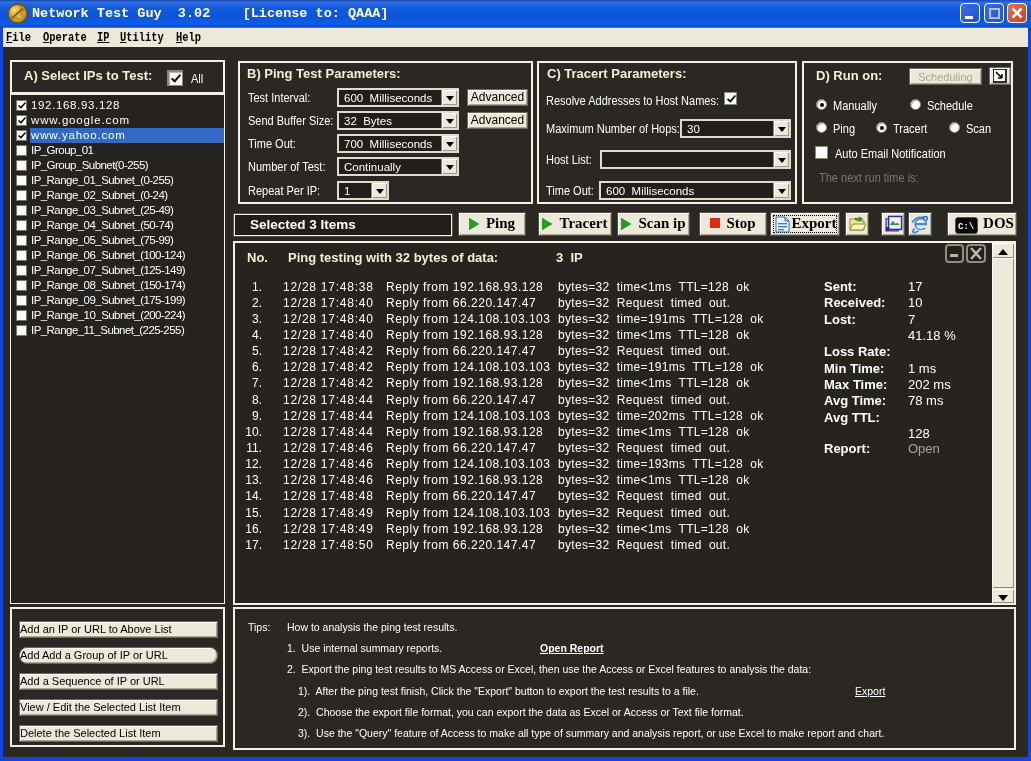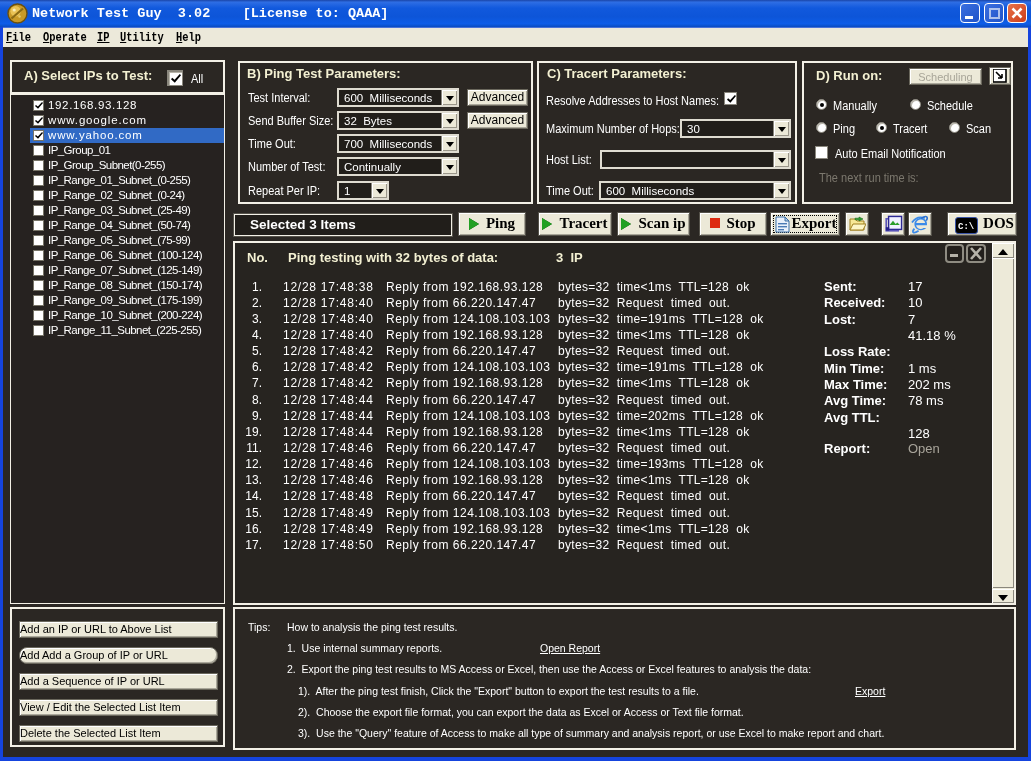--- a/index.html
+++ b/index.html
@@ -44,21 +44,21 @@
 .cb { position:absolute; width:13px; height:13px; background:#fff; border:1px solid #8a877d; }
 .cb.checked::after { content:""; position:absolute; left:2px; top:2px; width:9px; height:8px; background:#000;
   clip-path:polygon(12% 42%, 36% 64%, 88% 0%, 100% 14%, 38% 96%, 0% 58%); }
 .cb.big.checked::after { left:3px; top:3px; width:10px; height:9px; }
 
 
 .rb { position:absolute; width:11px; height:11px; border-radius:50%; background:#fff; border:1px solid #8a877d; box-shadow:inset 1px 1px 0 #b8b5aa; }
 .rb.sel::after { content:""; position:absolute; left:2.5px; top:2.5px; width:4px; height:4px; border-radius:50%; background:#000; }
 
 
-.liprow { position:absolute; left:17px; width:213px; height:15px; }
+.liprow { position:absolute; left:0; width:213px; height:15px; }
 .licb { position:absolute; left:5px; top:2px; width:11px; height:11px; background:#fff; border:1px solid #777468; }
 .licb.checked::after { content:""; position:absolute; left:1px; top:1px; width:8px; height:7px; background:#000;
   clip-path:polygon(12% 42%, 36% 64%, 88% 0%, 100% 14%, 38% 96%, 0% 58%); }
 .litxt { position:absolute; left:20px; top:1px; color:#fff; font-size:11.5px; white-space:nowrap; }
 
 
 .lbtn { position:absolute; left:19px; width:199px; height:17px; background:#ece9d8; border:1px solid #6a675c;
   box-shadow:inset 1px 1px 0 #fff, inset -1px -1px 0 #aaa79a; color:#000; font-size:11px; text-align:left; line-height:15px; }
 
 
@@ -342,21 +342,21 @@
   <div id="rows">
 <div class="rrow" style="left:230px;top:279.5px;"><span class="rnum">1.</span><span class="rdate">12/28 17:48:38</span><span class="rreply">Reply from 192.168.93.128</span><span class="rbytes">bytes=32  time&lt;1ms  TTL=128  ok</span></div>
 <div class="rrow" style="left:230px;top:295.6px;"><span class="rnum">2.</span><span class="rdate">12/28 17:48:40</span><span class="rreply">Reply from 66.220.147.47</span><span class="rbytes">bytes=32  Request  timed  out.</span></div>
 <div class="rrow" style="left:230px;top:311.8px;"><span class="rnum">3.</span><span class="rdate">12/28 17:48:40</span><span class="rreply">Reply from 124.108.103.103</span><span class="rbytes">bytes=32  time=191ms  TTL=128  ok</span></div>
 <div class="rrow" style="left:230px;top:327.9px;"><span class="rnum">4.</span><span class="rdate">12/28 17:48:40</span><span class="rreply">Reply from 192.168.93.128</span><span class="rbytes">bytes=32  time&lt;1ms  TTL=128  ok</span></div>
 <div class="rrow" style="left:230px;top:344.1px;"><span class="rnum">5.</span><span class="rdate">12/28 17:48:42</span><span class="rreply">Reply from 66.220.147.47</span><span class="rbytes">bytes=32  Request  timed  out.</span></div>
 <div class="rrow" style="left:230px;top:360.2px;"><span class="rnum">6.</span><span class="rdate">12/28 17:48:42</span><span class="rreply">Reply from 124.108.103.103</span><span class="rbytes">bytes=32  time=191ms  TTL=128  ok</span></div>
 <div class="rrow" style="left:230px;top:376.4px;"><span class="rnum">7.</span><span class="rdate">12/28 17:48:42</span><span class="rreply">Reply from 192.168.93.128</span><span class="rbytes">bytes=32  time&lt;1ms  TTL=128  ok</span></div>
 <div class="rrow" style="left:230px;top:392.5px;"><span class="rnum">8.</span><span class="rdate">12/28 17:48:44</span><span class="rreply">Reply from 66.220.147.47</span><span class="rbytes">bytes=32  Request  timed  out.</span></div>
 <div class="rrow" style="left:230px;top:408.7px;"><span class="rnum">9.</span><span class="rdate">12/28 17:48:44</span><span class="rreply">Reply from 124.108.103.103</span><span class="rbytes">bytes=32  time=202ms  TTL=128  ok</span></div>
-<div class="rrow" style="left:230px;top:424.9px;"><span class="rnum">19.</span><span class="rdate">12/28 17:48:44</span><span class="rreply">Reply from 192.168.93.128</span><span class="rbytes">bytes=32  time&lt;1ms  TTL=128  ok</span></div>
+<div class="rrow" style="left:230px;top:424.9px;"><span class="rnum">10.</span><span class="rdate">12/28 17:48:44</span><span class="rreply">Reply from 192.168.93.128</span><span class="rbytes">bytes=32  time&lt;1ms  TTL=128  ok</span></div>
 <div class="rrow" style="left:230px;top:441.0px;"><span class="rnum">11.</span><span class="rdate">12/28 17:48:46</span><span class="rreply">Reply from 66.220.147.47</span><span class="rbytes">bytes=32  Request  timed  out.</span></div>
 <div class="rrow" style="left:230px;top:457.1px;"><span class="rnum">12.</span><span class="rdate">12/28 17:48:46</span><span class="rreply">Reply from 124.108.103.103</span><span class="rbytes">bytes=32  time=193ms  TTL=128  ok</span></div>
 <div class="rrow" style="left:230px;top:473.3px;"><span class="rnum">13.</span><span class="rdate">12/28 17:48:46</span><span class="rreply">Reply from 192.168.93.128</span><span class="rbytes">bytes=32  time&lt;1ms  TTL=128  ok</span></div>
 <div class="rrow" style="left:230px;top:489.4px;"><span class="rnum">14.</span><span class="rdate">12/28 17:48:48</span><span class="rreply">Reply from 66.220.147.47</span><span class="rbytes">bytes=32  Request  timed  out.</span></div>
 <div class="rrow" style="left:230px;top:505.6px;"><span class="rnum">15.</span><span class="rdate">12/28 17:48:49</span><span class="rreply">Reply from 124.108.103.103</span><span class="rbytes">bytes=32  Request  timed  out.</span></div>
 <div class="rrow" style="left:230px;top:521.8px;"><span class="rnum">16.</span><span class="rdate">12/28 17:48:49</span><span class="rreply">Reply from 192.168.93.128</span><span class="rbytes">bytes=32  time&lt;1ms  TTL=128  ok</span></div>
 <div class="rrow" style="left:230px;top:537.9px;"><span class="rnum">17.</span><span class="rdate">12/28 17:48:50</span><span class="rreply">Reply from 66.220.147.47</span><span class="rbytes">bytes=32  Request  timed  out.</span></div>
 </div>
 
   <div class="statlbl" style="top:279px;">Sent:</div>
@@ -377,19 +377,19 @@
     <div class="statval" style="top:410px;margin-top:16px;">128</div>
   <div class="statlbl" style="top:441px;">Report:</div>
     <div class="statval" style="top:441px;color:#a8a49a;">Open</div>
 </div>
 
 <div class="panel" style="left:233px;top:607px;width:783px;height:143px;"></div>
 <div id="tips" class="abs">
   <div class="tiprow" style="left:248px;top:621px;">Tips:</div>
   <div class="tiprow" style="left:287px;top:621px;">How to analysis the ping test results.</div>
   <div class="tiprow" style="left:287px;top:642px;">1.  Use internal summary reports.</div>
-  <div class="tiprow" style="left:540px;top:642px;text-decoration:underline;">Open Report</div>
+  <div class="tiprow" style="left:540px;top:642px;text-decoration:underline;font-weight:bold;">Open Report</div>
   <div class="tiprow" style="left:287px;top:663px;">2.  Export the ping test results to MS Access or Excel, then use the Access or Excel features to analysis the data:</div>
   <div class="tiprow" style="left:298px;top:685px;">1).  After the ping test finish, Click the "Export" button to export the test results to a file.</div>
   <div class="tiprow" style="left:855px;top:685px;text-decoration:underline;">Export</div>
   <div class="tiprow" style="left:298px;top:706px;">2).  Choose the export file format, you can export the data as Excel or Access or Text file format.</div>
   <div class="tiprow" style="left:298px;top:727px;">3).  Use the "Query" feature of Access to make all type of summary and analysis report, or use Excel to make report and chart.</div>
 </div>
 
 </body></html>

